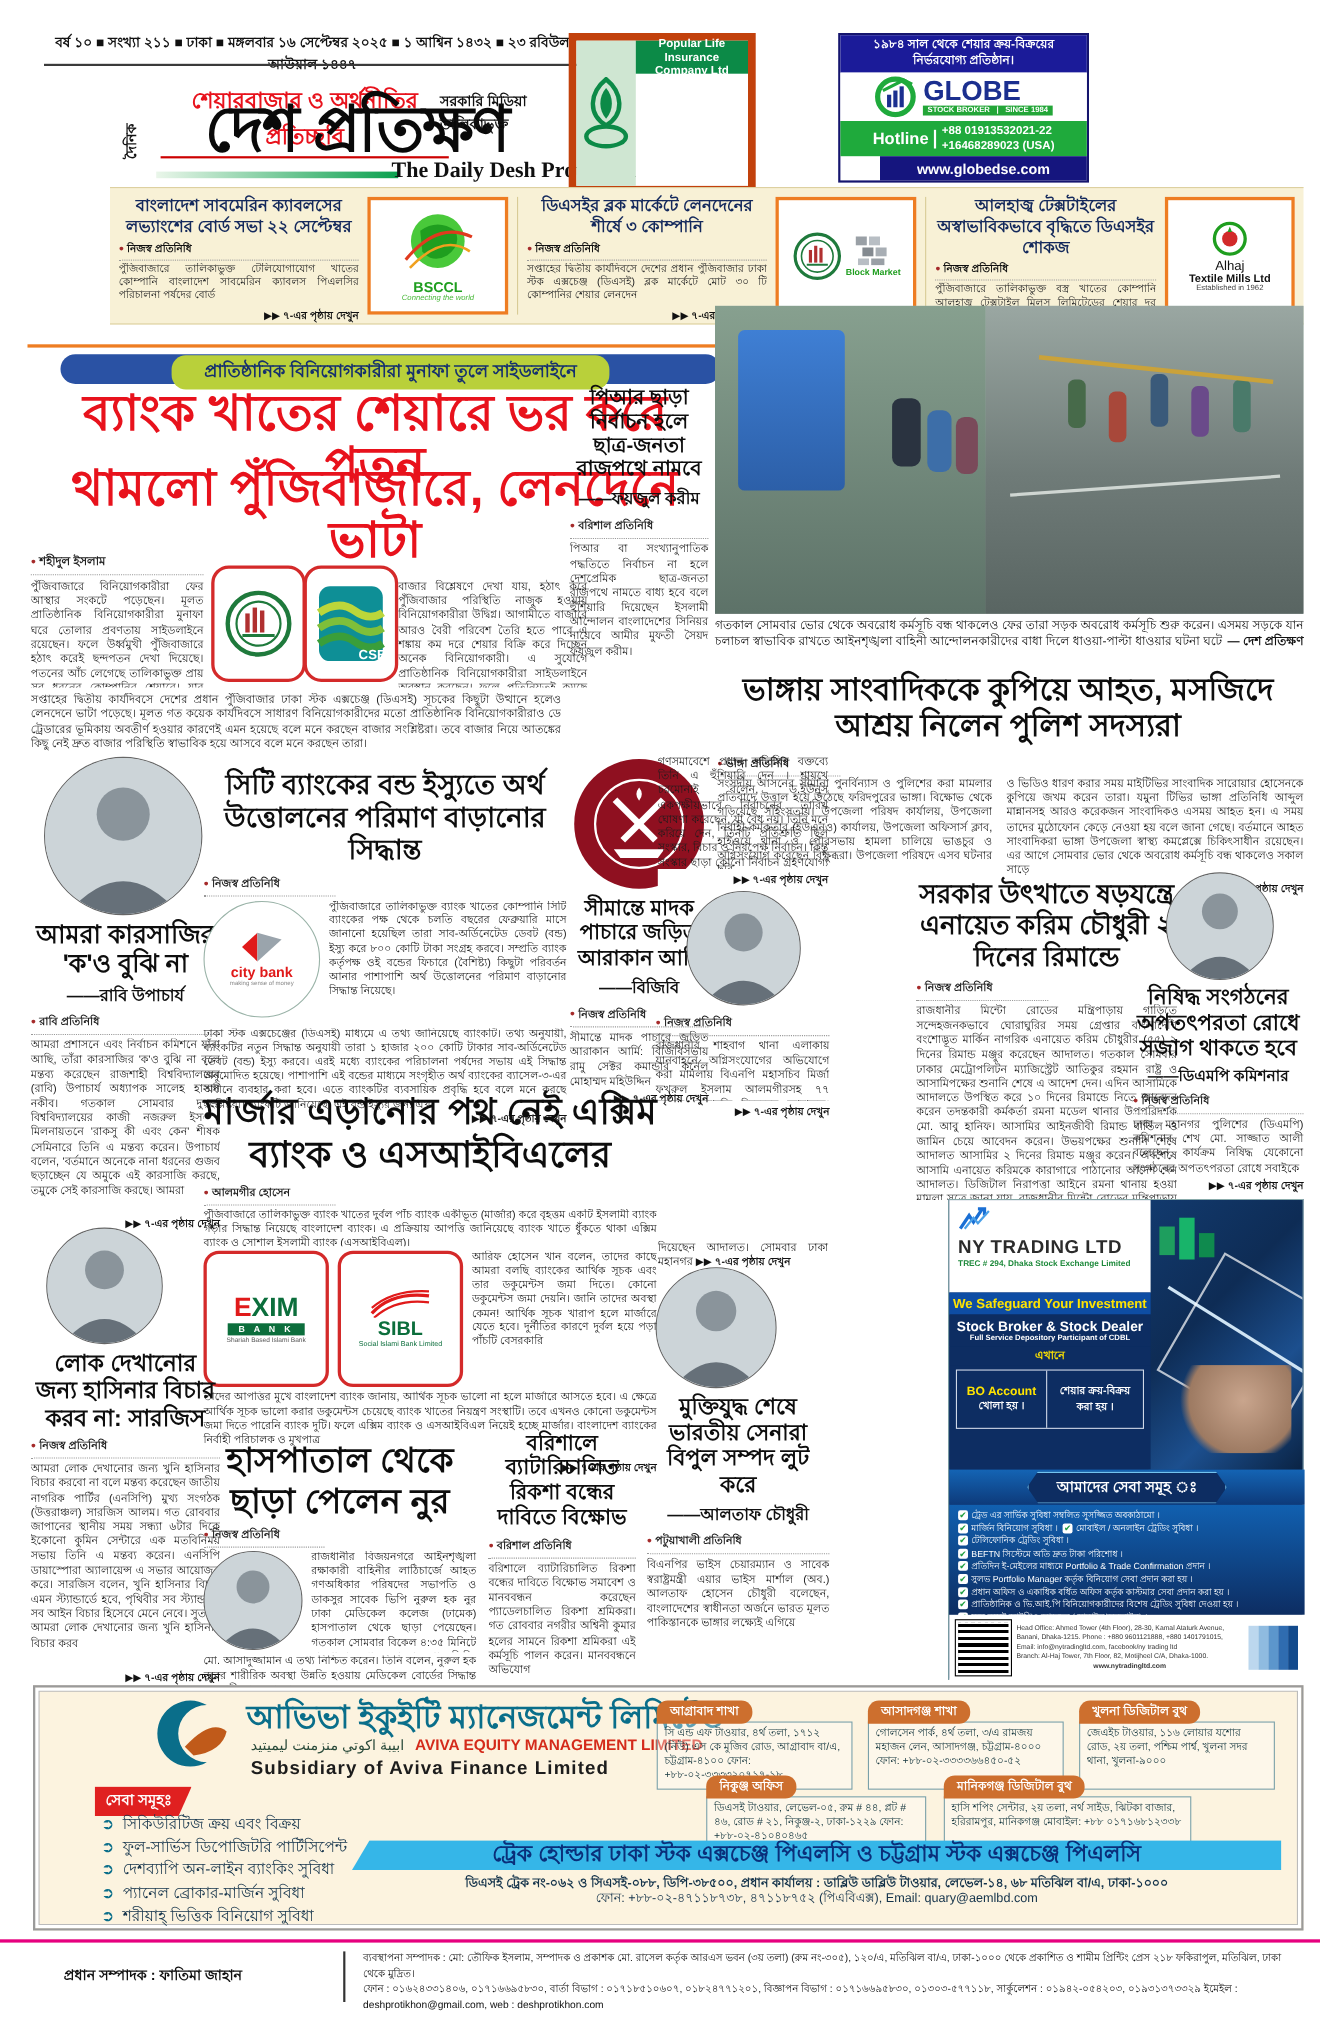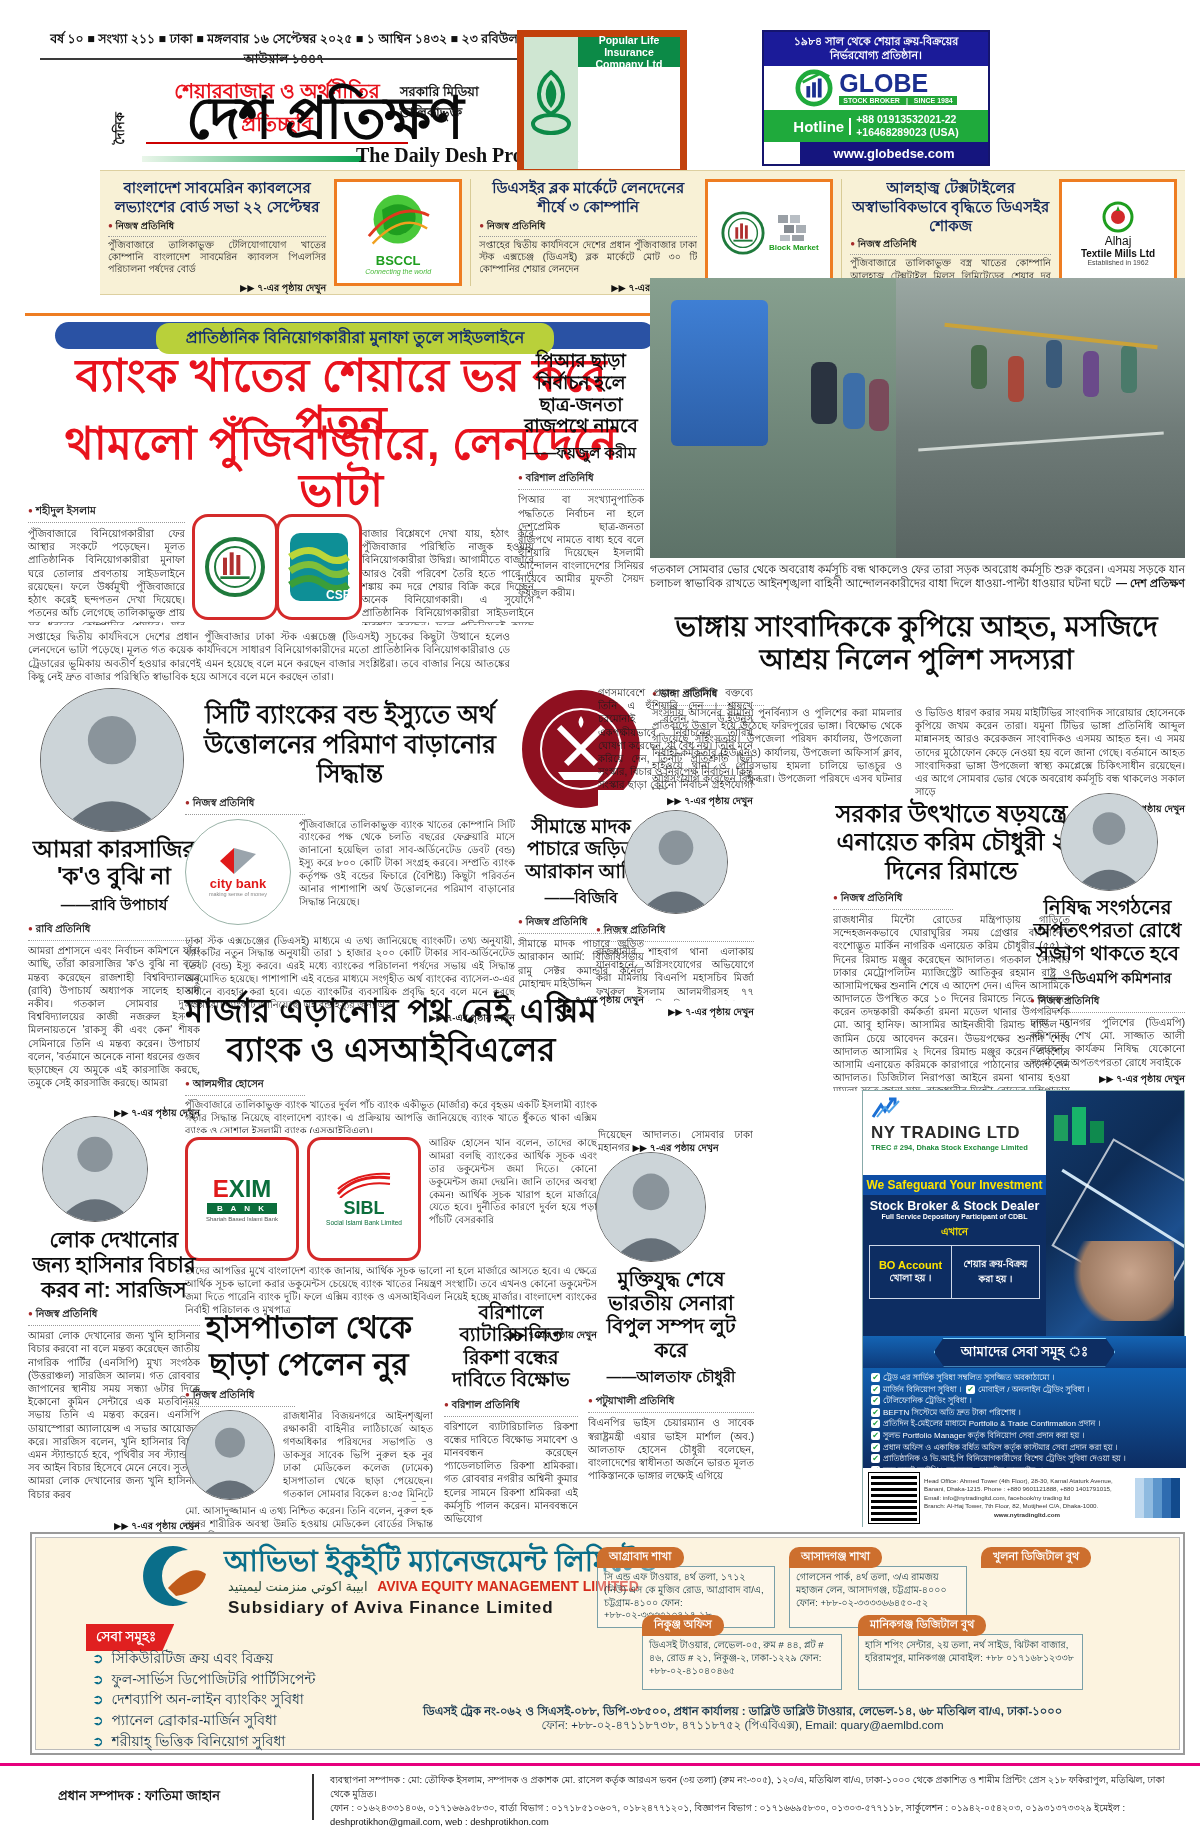--- a/index.html
+++ b/index.html
@@ -476,33 +476,35 @@
       <div style="width:178px;">
         <span class="officetab">আগ্রাবাদ শাখা</span>
         <div class="officebox" style="height:52px;">সি এন্ড এফ টাওয়ার, ৪র্থ তলা, ১৭১২ (নিউ) এস কে মুজিব রোড, আগ্রাবাদ বা/এ, চট্টগ্রাম-৪১০০ ফোন: +৮৮-০২-৩৩৩৩২০৭১৭-১৮</div>
       </div>
       <div style="width:178px;">
         <span class="officetab">আসাদগঞ্জ শাখা</span>
         <div class="officebox" style="height:52px;">গোলসেন পার্ক, ৪র্থ তলা, ৩/এ রামজয় মহাজন লেন, আসাদগঞ্জ, চট্টগ্রাম-৪০০০ ফোন: +৮৮-০২-৩৩৩৩৬৬৪৫০-৫২</div>
       </div>
       <div style="width:178px;">
         <span class="officetab">খুলনা ডিজিটাল বুথ</span>
+        <div class="officebox" style="height:52px;">জেএইচ টাওয়ার, ১১৬ লোয়ার যশোর রোড, ২য় তলা, পশ্চিম পার্শ্ব, খুলনা সদর থানা, খুলনা-৯০০০</div>
       </div>
     </div>
     <div class="a" style="left:610px;top:80px;display:flex;gap:16px;">
       <div style="width:200px;">
         <span class="officetab">নিকুঞ্জ অফিস</span>
         <div class="officebox" style="height:46px;">ডিএসই টাওয়ার, লেভেল-০৫, রুম # ৪৪, প্লট # ৪৬, রোড # ২১, নিকুঞ্জ-২, ঢাকা-১২২৯ ফোন: +৮৮-০২-৪১০৪০৪৬৫</div>
       </div>
       <div style="width:225px;">
         <span class="officetab">মানিকগঞ্জ ডিজিটাল বুথ</span>
         <div class="officebox" style="height:46px;">হাসি শপিং সেন্টার, ২য় তলা, নর্থ সাইড, ঝিটকা বাজার, হরিরামপুর, মানিকগঞ্জ মোবাইল: +৮৮ ০১৭১৬৮১২৩৩৮</div>
       </div>
     </div>
 
+    <div class="a" style="left:288px;top:139px;width:845px;height:27px;background:#35b6e8;color:#0a2f7a;font-weight:800;font-size:20px;display:flex;align-items:center;justify-content:center;clip-path:polygon(16px 0,100% 0,100% 100%,0 100%);">ট্রেক হোল্ডার ঢাকা স্টক এক্সচেঞ্জ পিএলসি ও চট্টগ্রাম স্টক এক্সচেঞ্জ পিএলসি</div>
     <div class="a ctr" style="left:288px;top:169px;width:845px;font-size:11.5px;font-weight:bold;color:#13324a;">ডিএসই ট্রেক নং-০৬২ ও সিএসই-০৮৮, ডিপি-৩৮৫০০, প্রধান কার্যালয় : ডাব্লিউ ডাব্লিউ টাওয়ার, লেভেল-১৪, ৬৮ মতিঝিল বা/এ, ঢাকা-১০০০</div>
     <div class="a ctr" style="left:288px;top:183px;width:845px;font-size:11.5px;color:#13324a;">ফোন: +৮৮-০২-৪৭১১৮৭৩৮, ৪৭১১৮৭৫২ (পিএবিএক্স), Email: quary@aemlbd.com</div>
   </div>
 
   <div class="a" style="left:0;top:1763px;width:1200px;height:3px;background:#e6007e;"></div>
   <div class="a" style="left:58px;top:1786px;width:250px;font-size:13px;font-weight:bold;">প্রধান সম্পাদক : ফাতিমা জাহান</div>
   <div class="a" style="left:312px;top:1774px;width:2px;height:46px;background:#333;"></div>
   <div class="a" style="left:330px;top:1774px;width:848px;font-size:9.3px;line-height:1.5;color:#111;">
     <div>ব্যবস্থাপনা সম্পাদক : মো: তৌফিক ইসলাম, সম্পাদক ও প্রকাশক মো. রাসেল কর্তৃক আরএস ভবন (৩য় তলা) (রুম নং-৩০৫), ১২০/এ, মতিঝিল বা/এ, ঢাকা-১০০০ থেকে প্রকাশিত ও শামীম প্রিন্টিং প্রেস ২১৮ ফকিরাপুল, মতিঝিল, ঢাকা থেকে মুদ্রিত।</div>
     <div>ফোন : ০১৬২৪৩৩১৪০৬, ০১৭১৬৬৯৫৮৩০, বার্তা বিভাগ : ০১৭১৮৫১০৬০৭, ০১৮২৪৭৭১২০১, বিজ্ঞাপন বিভাগ : ০১৭১৬৬৯৫৮৩০, ০১৩০৩-৫৭৭১১৮, সার্কুলেশন : ০১৯৪২-০৫৪২০৩, ০১৯৩১৩৭৩৩২৯ ইমেইল : deshprotikhon@gmail.com, web : deshprotikhon.com</div>

